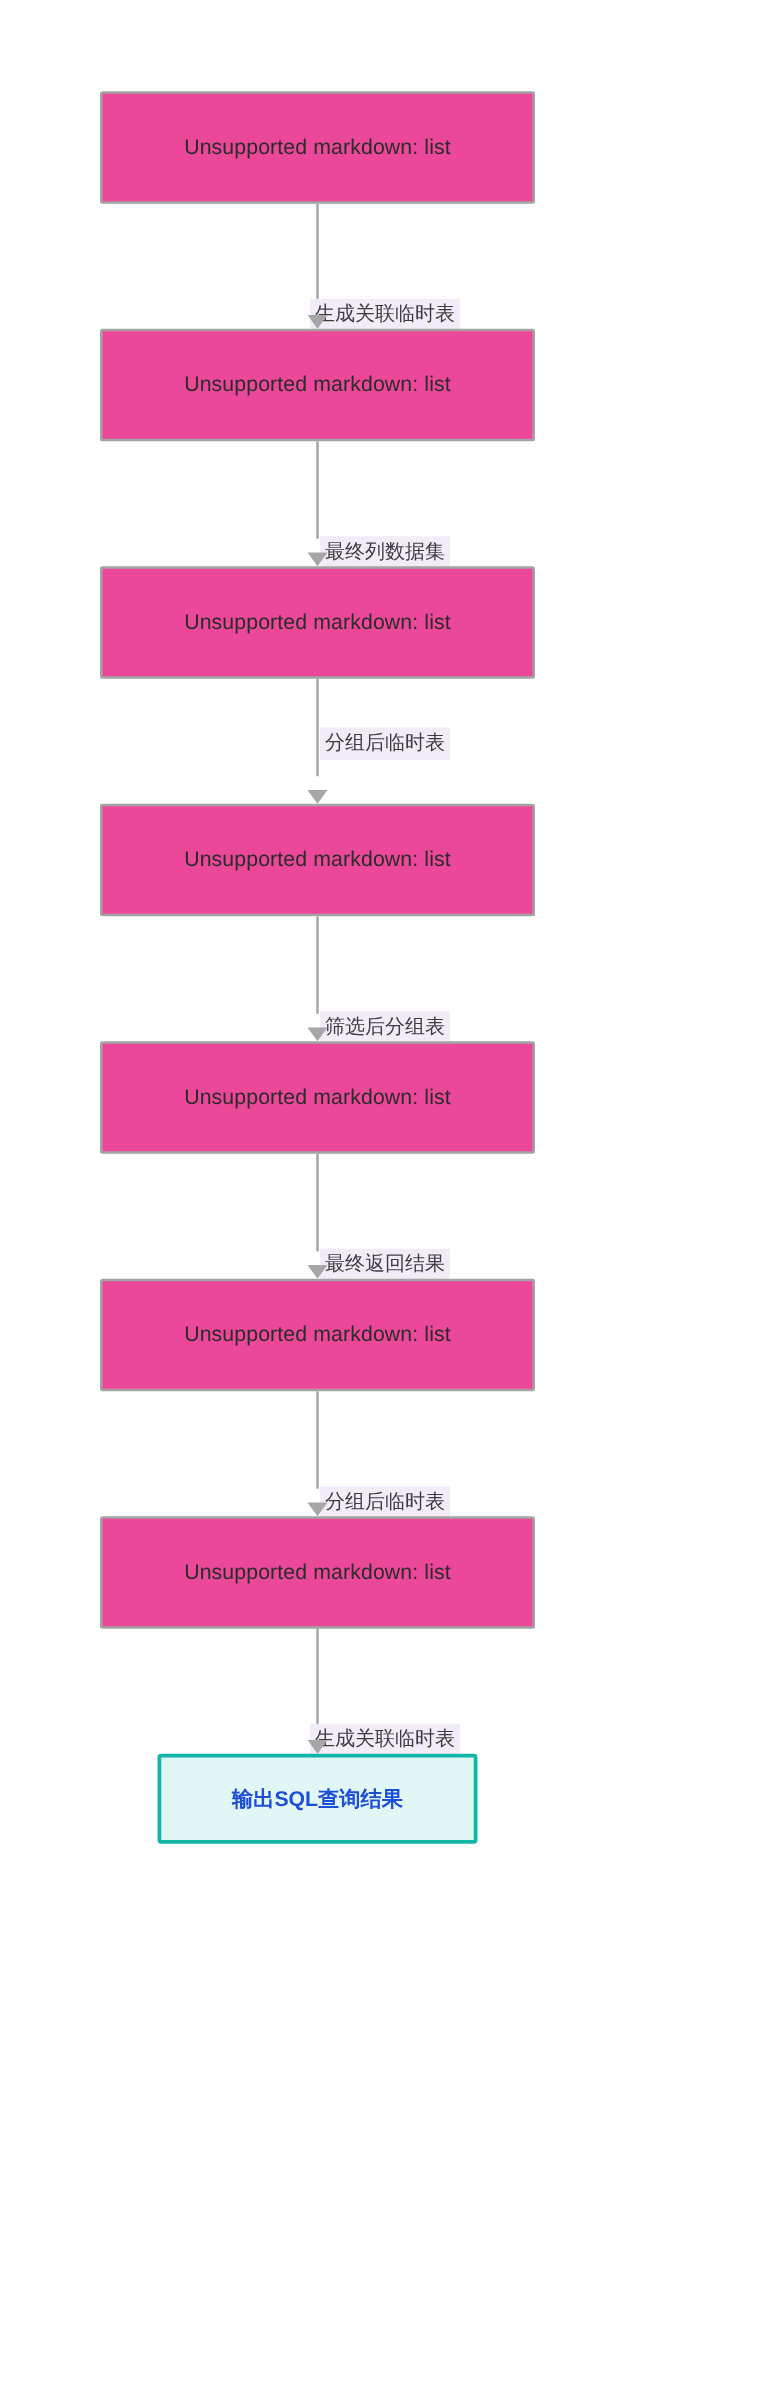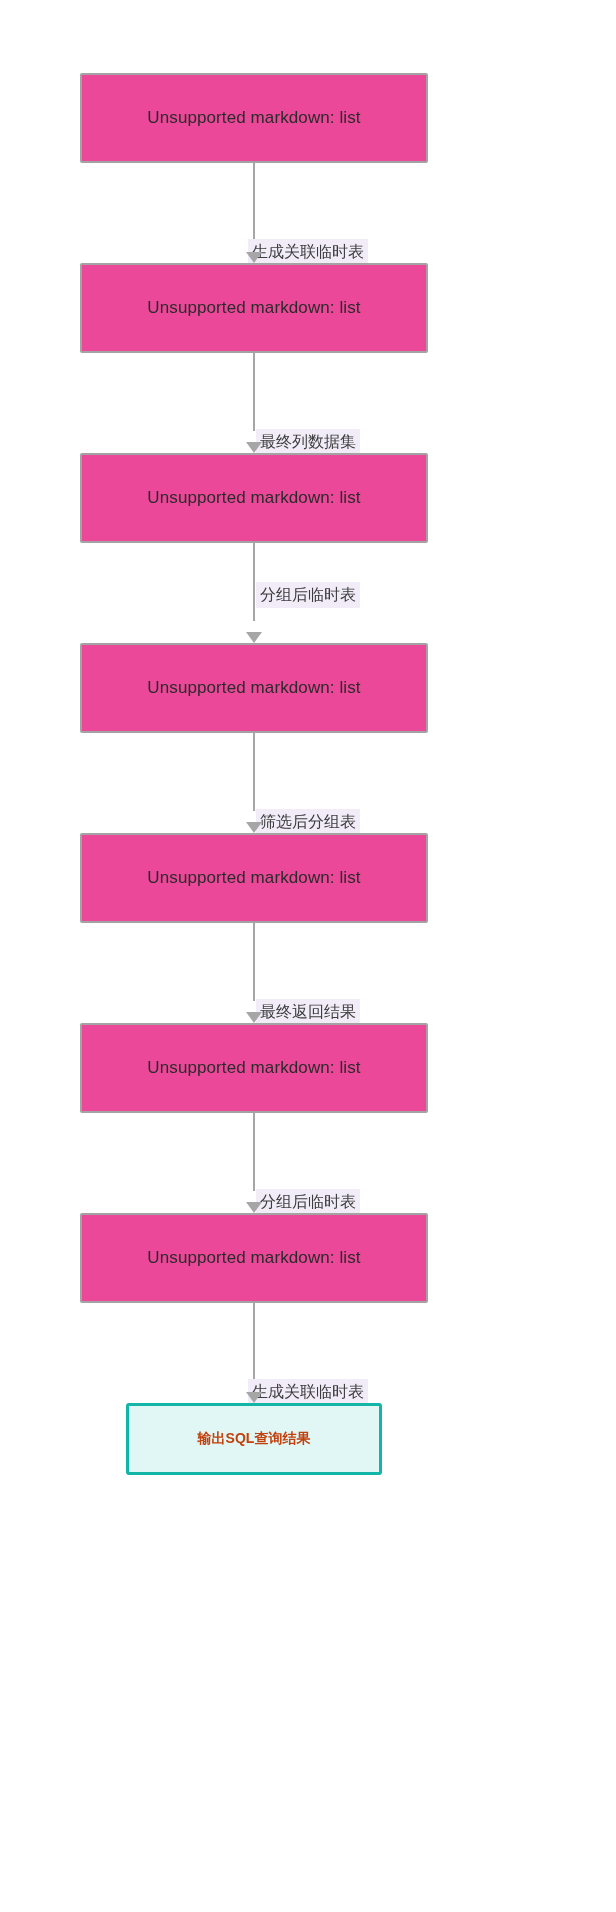--- a/index.html
+++ b/index.html
@@ -43,22 +43,22 @@
   }
   .node-terminal {
     left: 126px;
     width: 256px;
     height: 72px;
     background: #e0f7f6;
     border: 3px solid #13b5a6;
     border-radius: 3px;
   }
   .node-terminal .node-label {
-    font-size: 14px;
-    color: #c2410c;
+    font-size: 17px;
+    color: #1d4ed8;
     font-weight: bold;
   }
   .edge {
     position: absolute;
     left: 0;
     width: 616px;
   }
   .edge-line {
     position: absolute;
     left: 253px;

